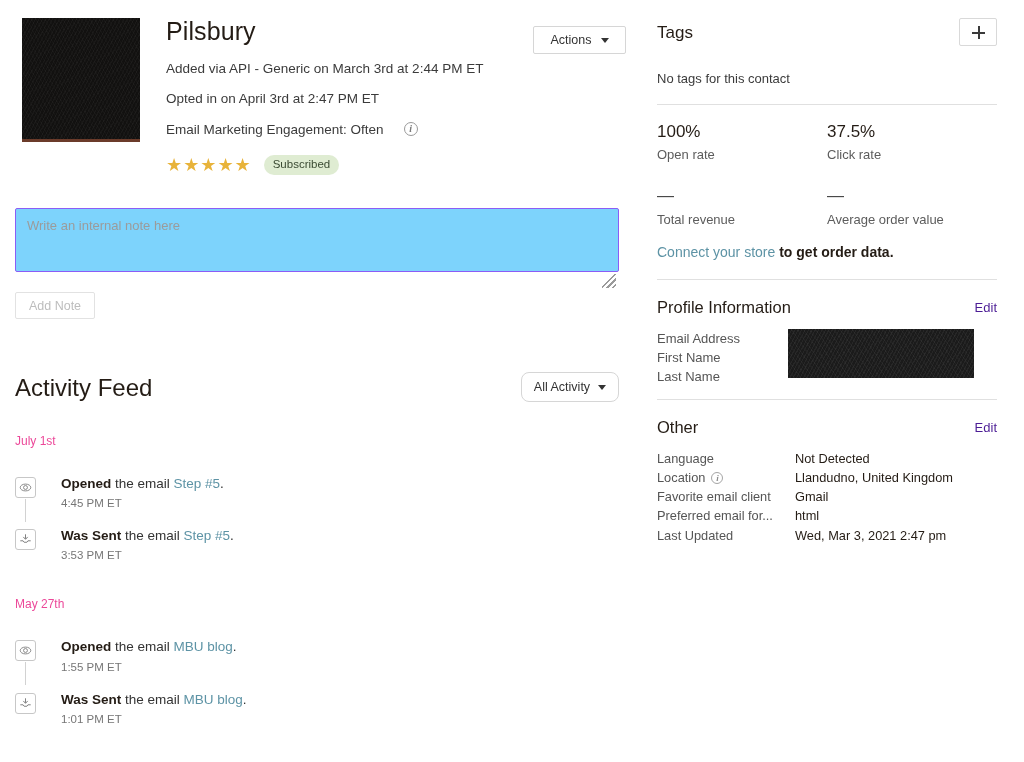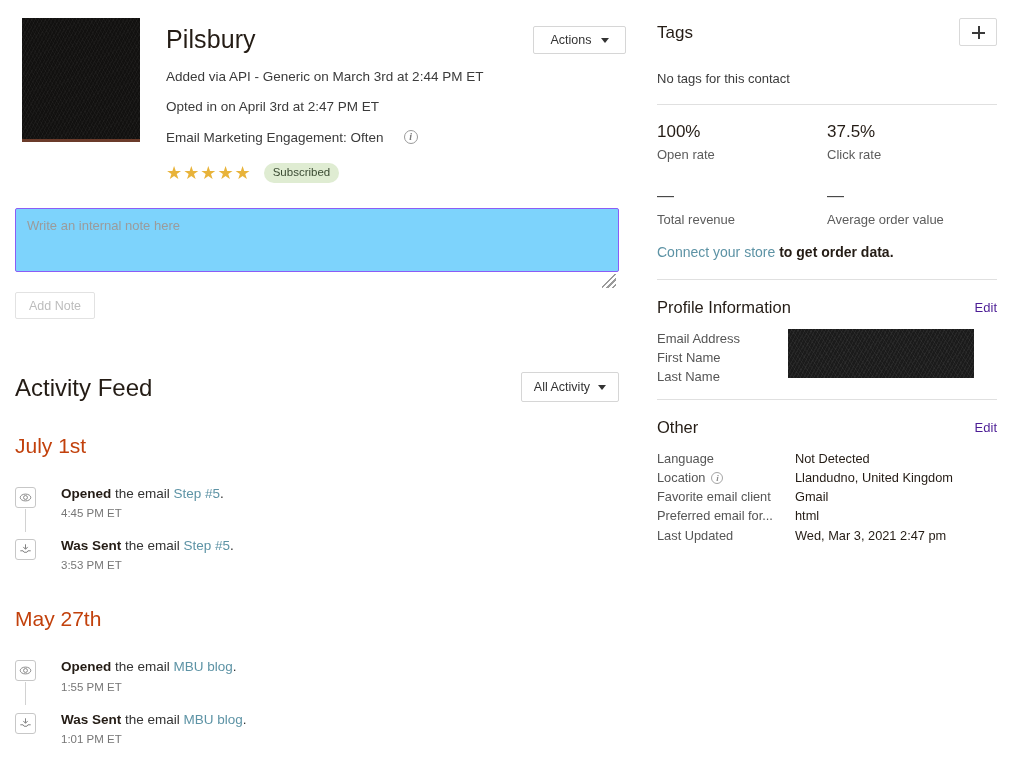--- a/index.html
+++ b/index.html
@@ -18,21 +18,21 @@
 
   .contact-header { position: absolute; left: 22px; top: 18px; width: 600px; }
   .avatar {
     position: absolute; left: 0; top: 0; width: 118px; height: 124px;
     background:
       repeating-linear-gradient(118deg, rgba(255,255,255,.035) 0 1px, rgba(0,0,0,0) 1px 3px),
       repeating-linear-gradient(62deg, rgba(255,255,255,.02) 0 1px, rgba(0,0,0,0) 1px 4px),
       #121110;
     border-bottom: 3px solid #6b3b2a;
   }
-  .contact-body { position: absolute; left: 144px; top: 8px; width: 420px; }
+  .contact-body { position: absolute; left: 144px; top: 0; width: 420px; }
   .contact-name {
     font-size: 25px; font-weight: 400; letter-spacing: .1px;
     color: #241c15; margin: 0 0 14px 0; line-height: 1.1;
   }
   .meta-line { font-size: 13.5px; color: #3b3b3b; margin-bottom: 13px; line-height: 1.3; }
   .meta-line.with-icon { display: flex; align-items: center; gap: 20px; }
 
   .info-icon {
     display: inline-block; width: 14px; height: 14px; border-radius: 50%;
     border: 1px solid #9a9a9a; color: #7a7a7a;
@@ -78,28 +78,28 @@
     margin-top: 16px; width: 80px; height: 27px; border: 1px solid #e2e2e2;
     background: #fff; border-radius: 2px; color: #bdbdbd; font-size: 12.5px;
     font-family: "Liberation Sans", sans-serif; cursor: default;
   }
 
   
   .feed-head { position: absolute; left: 15px; top: 372px; width: 604px; height: 32px; }
   .feed-title { font-size: 24px; font-weight: 400; color: #241c15; position: absolute; left: 0; top: 0; line-height: 32px; }
   .activity-filter-btn {
     position: absolute; right: 0; top: 0; width: 98px; height: 30px;
-    border: 1px solid #d6d6d6; background: #fff; border-radius: 2px;
+    border: 1px solid #d6d6d6; background: #fff; border-radius: 8px;
     font-size: 12.5px; color: #333; display: flex; align-items: center;
     justify-content: center; gap: 8px; cursor: pointer;
   }
 
   .feed { position: absolute; left: 15px; top: 434px; width: 604px; }
   .feed-group { margin-bottom: 36px; }
-  .group-date { font-size: 21px; color: #c2410c; margin-bottom: 27px; }
+  .group-date { font-size: 12px; color: #ec4899; margin-bottom: 27px; }
   .events { position: relative; }
   .event { position: relative; display: flex; align-items: flex-start; margin-bottom: 18px; }
   .event:last-child { margin-bottom: 0; }
   .ev-icon-wrap { position: relative; width: 46px; flex: 0 0 46px; padding-top: 2px; }
   .ev-icon {
     width: 21px; height: 21px; border: 1px solid #c7c7c7; border-radius: 3px;
     background: #fff; display: flex; align-items: center; justify-content: center;
   }
   .connector { position: absolute; left: 10px; top: 24px; width: 1px; height: 23px; background: #d2d2d2; }
   .ev-body { flex: 1 1 auto; padding-top: 0; }

